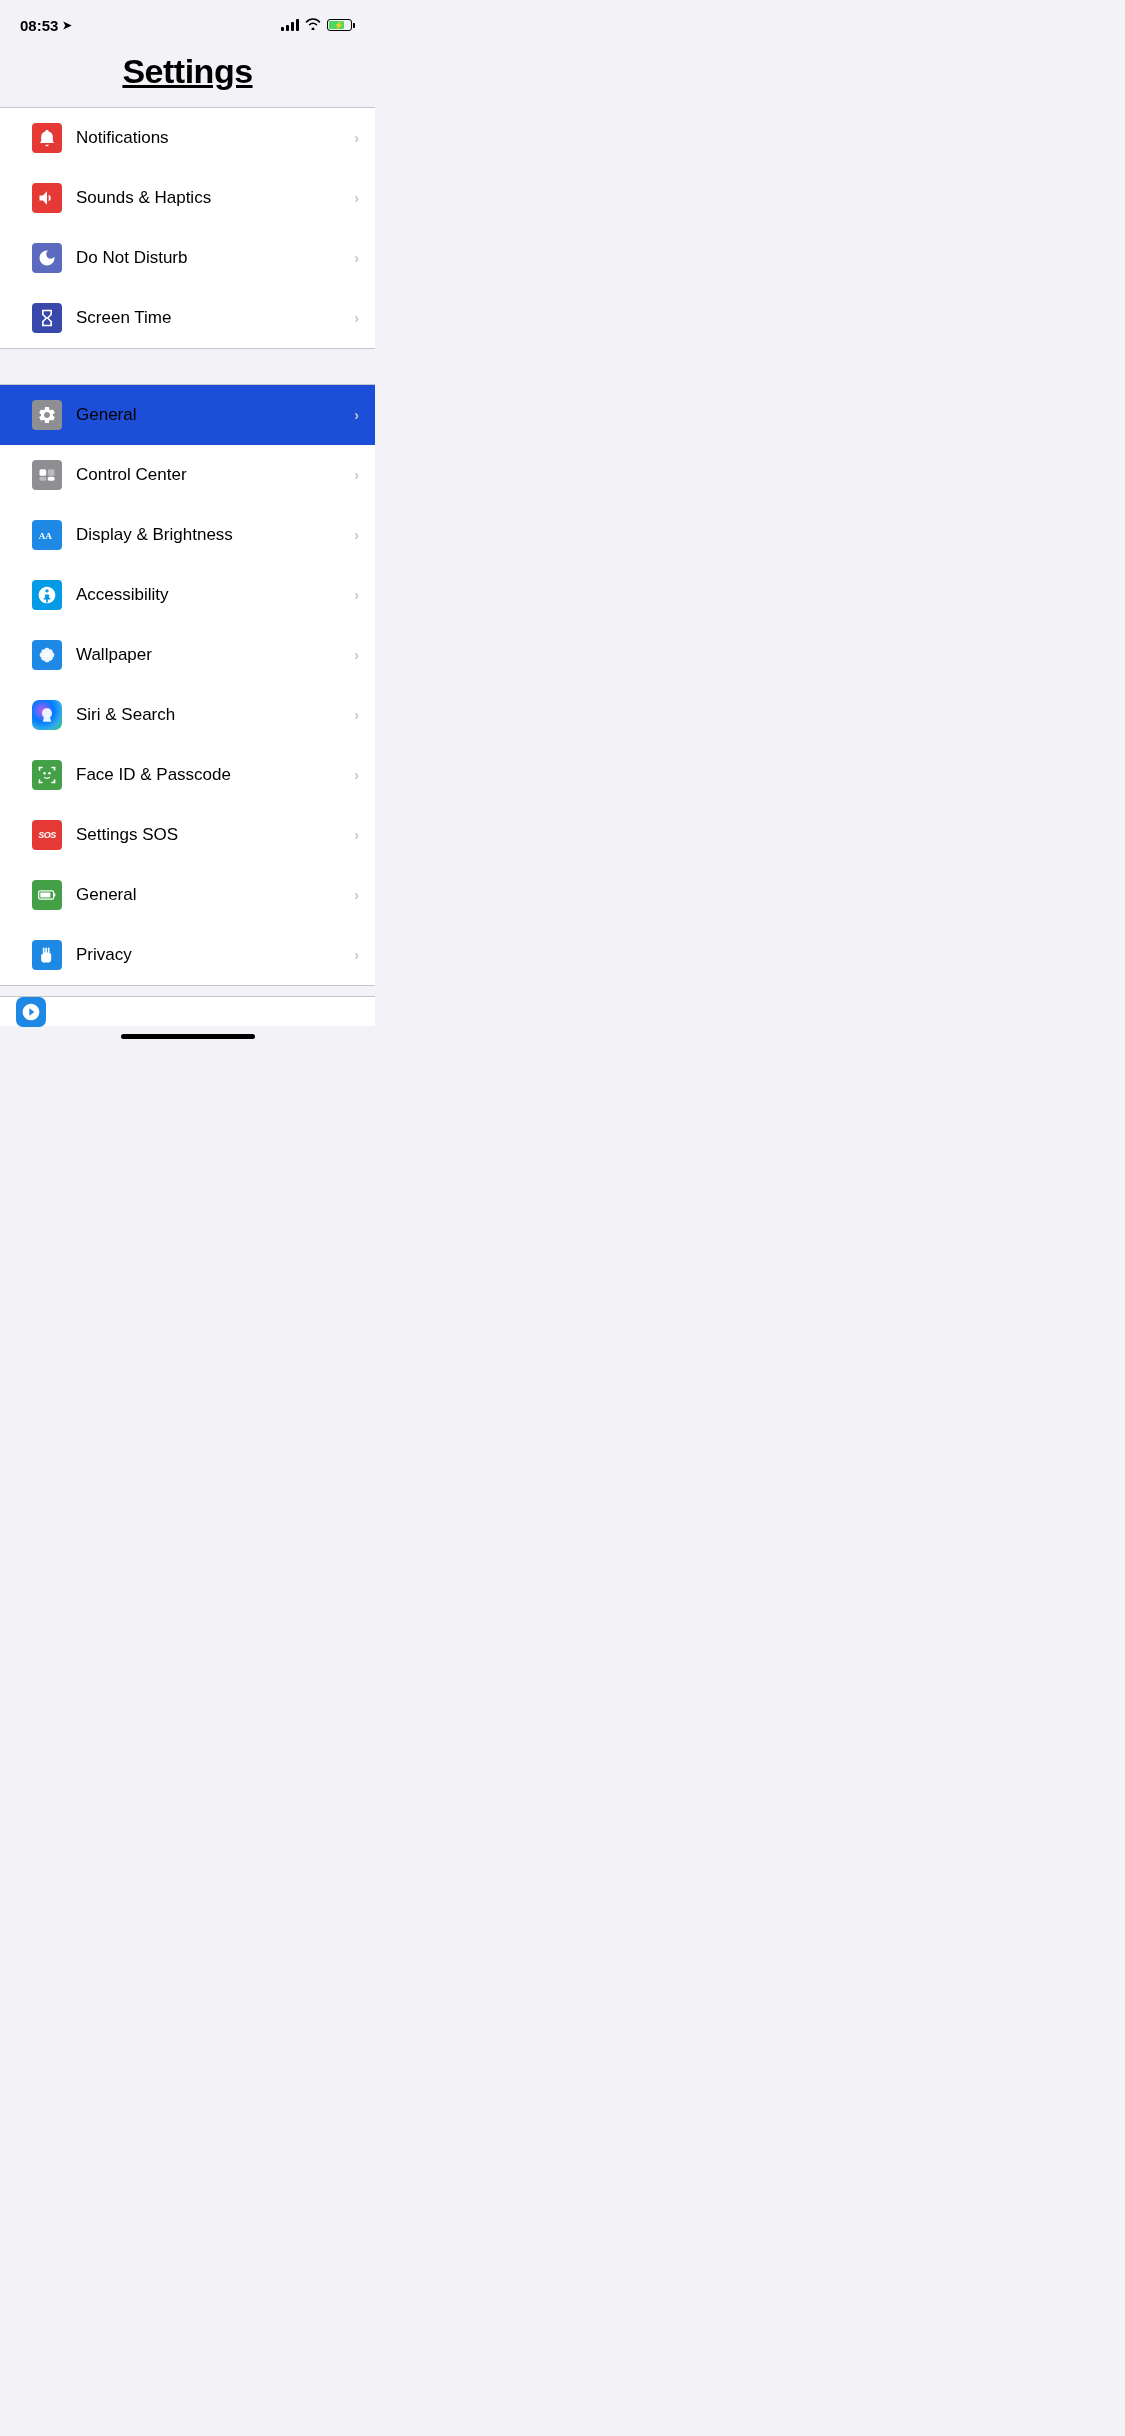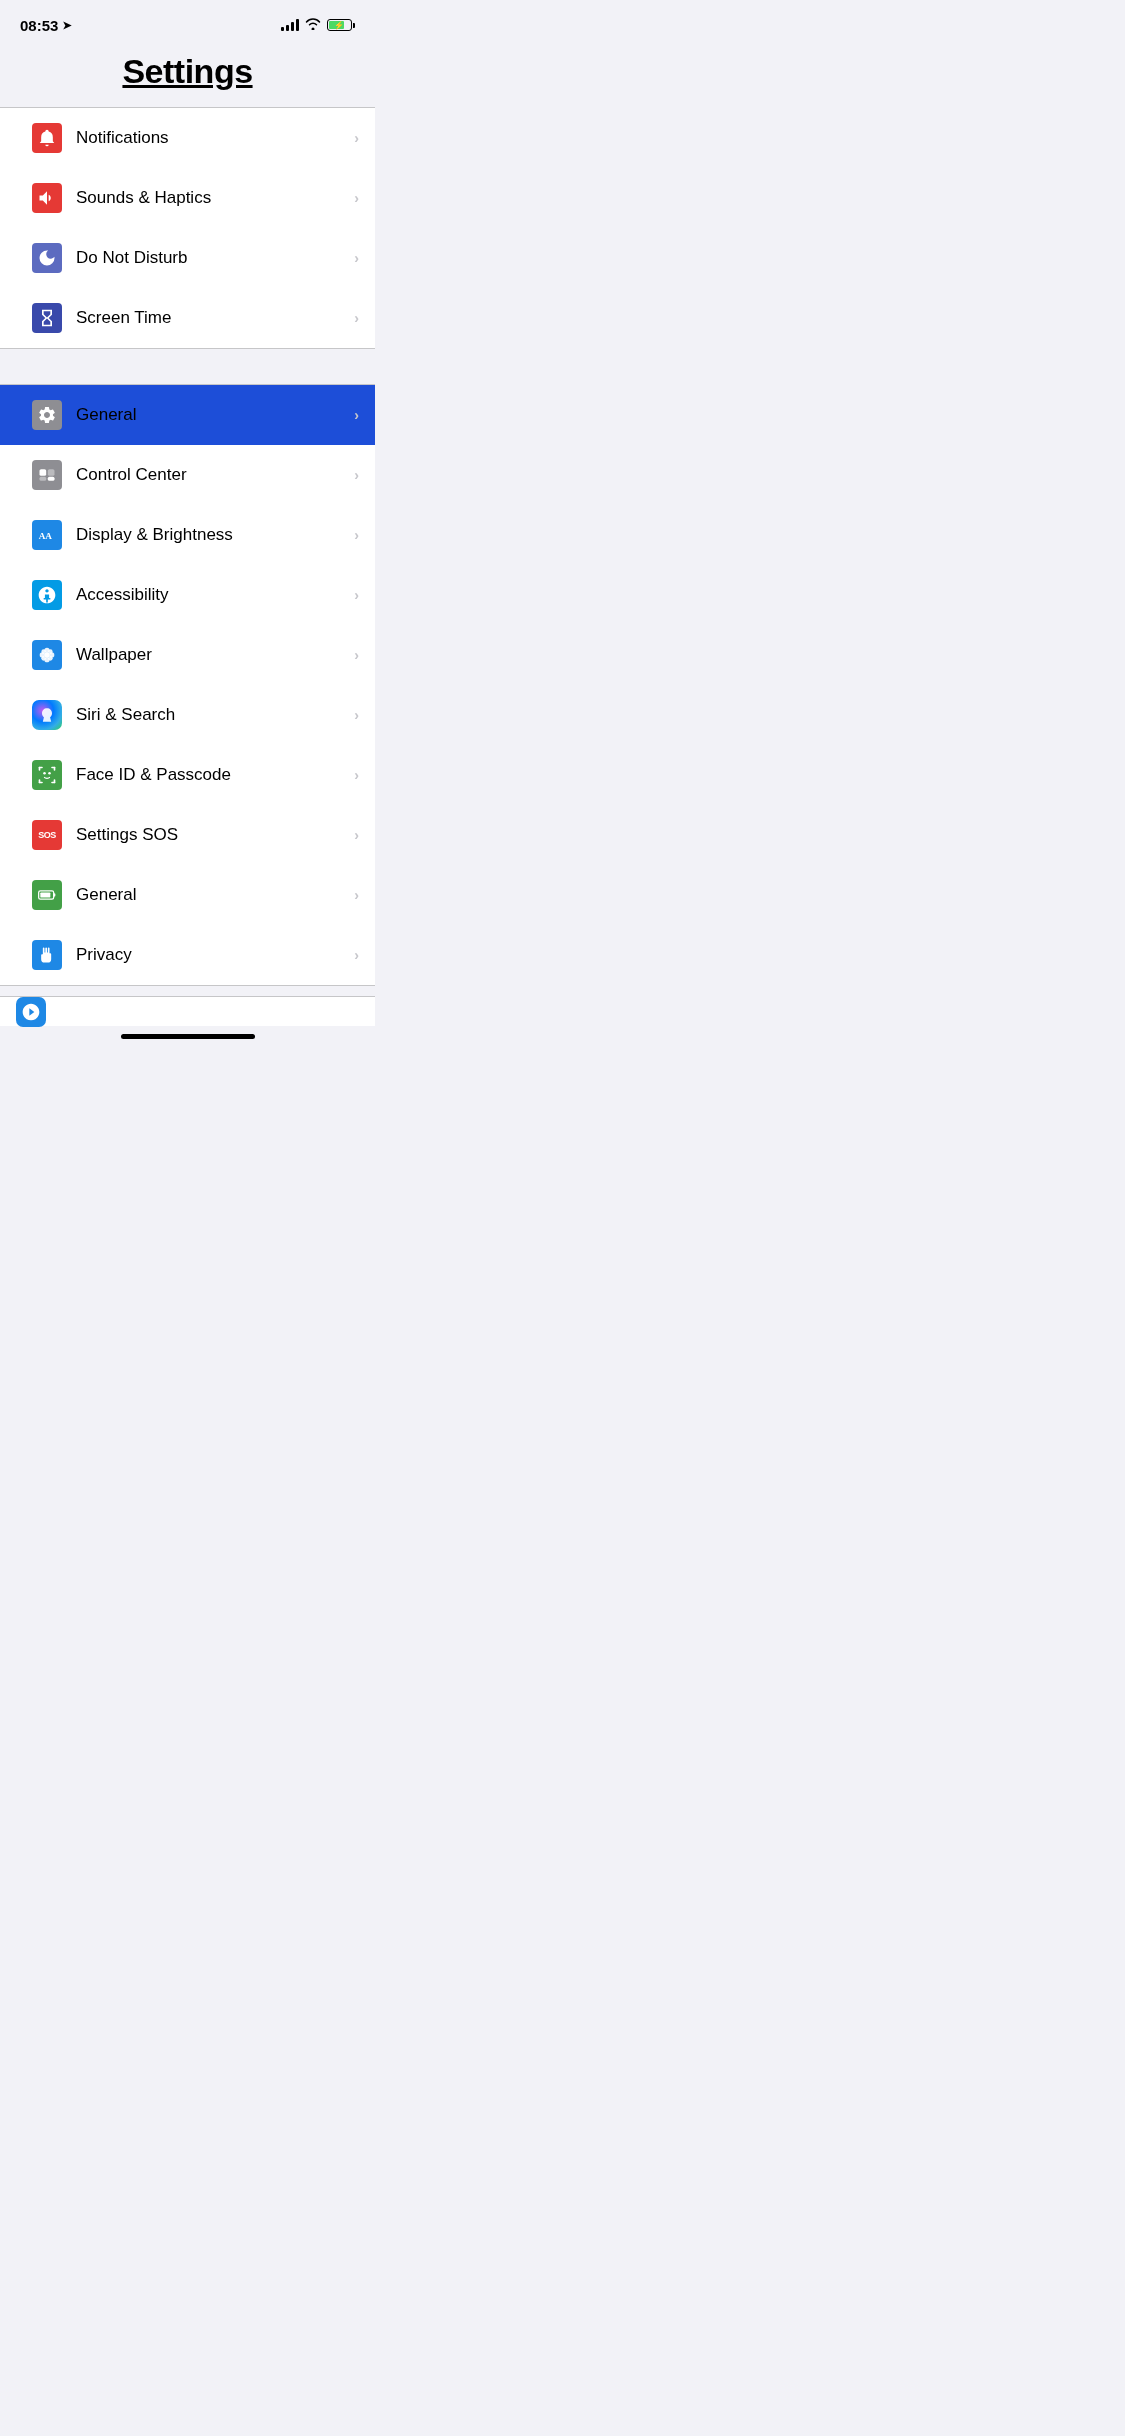--- a/index.html
+++ b/index.html
@@ -426,21 +426,21 @@
           <circle cx="15" cy="10" r="1.5"></circle>
           <path d="M9 15c.8 1.2 5.2 1.2 6 0" stroke="white" stroke-width="1.5" fill="none" stroke-linecap="round"></path>
         </svg>
     </div>
     <span class="item-label">Face ID &amp; Passcode</span>
     <span class="chevron">›</span>
   </div>
 
   <div class="settings-item">
     <div class="icon-wrap bg-red">
-      <span style="font-size:9px;font-weight:800;letter-spacing:-0.5px;color:white;">SOS</span>
+      <span style="font-size:9px;font-weight:800;letter-spacing:-0.5px;color:white;font-style:italic;">SOS</span>
     </div>
     <span class="item-label">Settings SOS</span>
     <span class="chevron">›</span>
   </div>
 
   <div class="settings-item">
     <div class="icon-wrap bg-green">
 
       <svg viewBox="0 0 24 24">
           <rect x="2" y="7" width="18" height="10" rx="2" stroke="white" stroke-width="1.5" fill="none"></rect>

